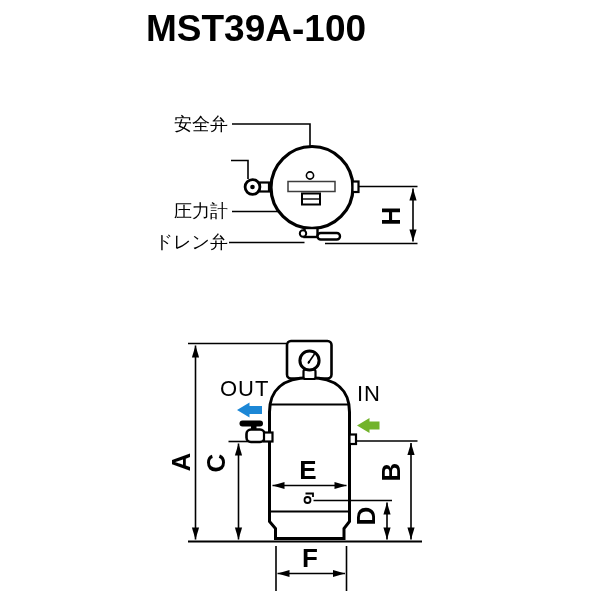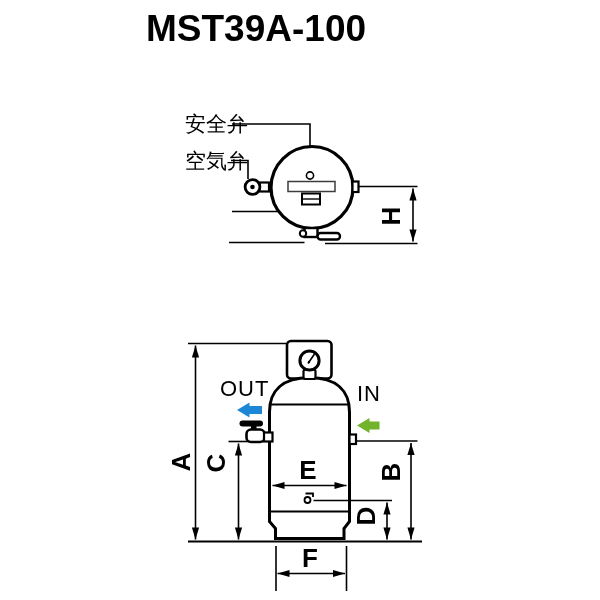--- a/index.html
+++ b/index.html
@@ -3,21 +3,21 @@
 <meta charset="utf-8">
 <style>
   html,body{margin:0;padding:0;background:#fff;}
   #canvas{
     position:relative;width:600px;height:600px;background:#ffffff;overflow:hidden;
     font-family:"Liberation Sans","DejaVu Sans",sans-serif;color:#000;
   }
   #art{position:absolute;left:0;top:0;}
   .txt{position:absolute;white-space:nowrap;}
   .title{left:146px;top:8px;font-size:37px;font-weight:bold;letter-spacing:0px;}
-  .jp{font-size:21px;line-height:26px;font-weight:500;text-align:right;right:352px;}
+  .jp{font-size:18px;line-height:26px;font-weight:500;text-align:right;right:372px;}
   .dim{font-size:26px;font-weight:bold;transform:translate(-50%,-50%) rotate(-90deg);}
   .dim.upright{transform:translate(-50%,-50%);}
   .flow{font-size:22px;font-weight:400;letter-spacing:1px;}
 </style>
 </head>
 <body>
 
 <div id="canvas">
 
   <svg id="art" width="600" height="600" viewBox="0 0 600 600">
@@ -113,21 +113,22 @@
       <line x1="277.5" y1="573.5" x2="345" y2="573.5" marker-start="url(#ah)" marker-end="url(#ah)"></line>
     </g>
 
     <polygon points="237,410 249.5,402.5 249.5,406 262,406 262,414 249.5,414 249.5,417.5" stroke="none" fill="#1c87d6"></polygon>
     <polygon points="357,425.5 369.5,418 369.5,421.5 379.5,421.5 379.5,429.5 369.5,429.5 369.5,433" stroke="none" fill="#72b32b"></polygon>
   </svg>
 
   <div class="txt title">MST39A-100</div>
 
   <div class="txt jp" style="top:111px;">安全弁</div>
-  <div class="txt jp" style="top:148px;">空気弁</div>
+  <div class="txt jp" style="top:198px;">圧力計</div>
+  <div class="txt jp" style="top:229px;">ドレン弁</div>
 
   <div class="txt dim" style="left:391px;top:216px;">H</div>
   <div class="txt dim" style="left:181px;top:462px;">A</div>
   <div class="txt dim" style="left:216px;top:463px;">C</div>
   <div class="txt dim" style="left:391px;top:472px;">B</div>
   <div class="txt dim" style="left:366px;top:516px;">D</div>
   <div class="txt dim upright" style="left:308px;top:470px;">E</div>
   <div class="txt dim upright" style="left:310px;top:558px;">F</div>
 
   <div class="txt flow" style="left:220px;top:376px;">OUT</div>

